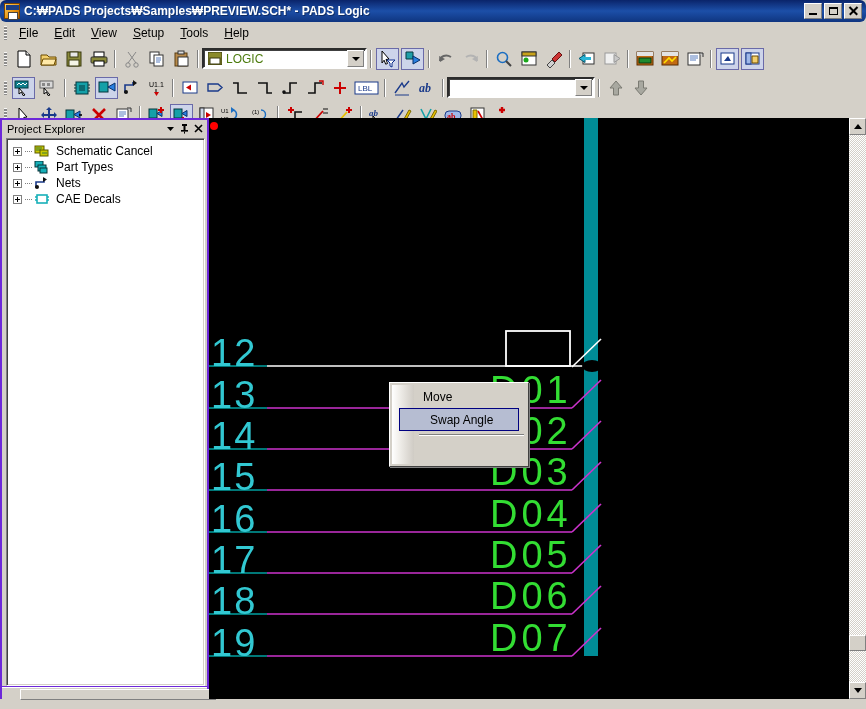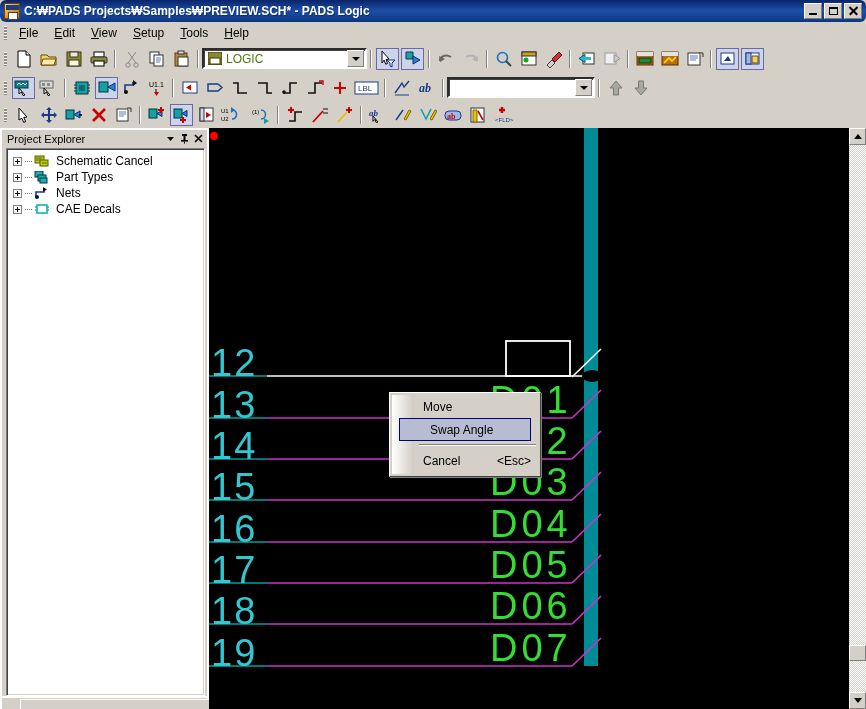--- a/index.html
+++ b/index.html
@@ -99,21 +99,21 @@
     width: 17px; height: 17px; margin: 1px; flex: none;
     background: #d4d0c8; border: 1px solid; border-color: #fff #808080 #808080 #fff;
     display: flex; align-items: center; justify-content: center;
   }
   .carrow:after {
     content: ""; width: 0; height: 0; border-left: 4px solid transparent;
     border-right: 4px solid transparent; border-top: 4px solid #000;
   }
 
   
-  .client { position: absolute; left: 0; top: 128px; width: 866px; height: 581px; background: #ffffff; }
+  .client { position: absolute; left: 0; top: 118px; width: 866px; height: 581px; background: #6d28d9; }
 
   
   .explorer {
     position: absolute; left: 2px; top: 2px; width: 205px; height: 566px;
     background: #d4d0c8; display: flex; flex-direction: column;
   }
   .exp-head {
     height: 17px; display: flex; align-items: center; padding: 0 2px 0 5px;
     font-size: 11px; color: #000;
   }
@@ -183,21 +183,21 @@
   .sb-btn.up i { border-bottom: 5px solid #000; }
   .sb-btn.down i { border-top: 5px solid #000; }
   .sb-thumb {
     position: absolute; left: 0; top: 517px; width: 17px; height: 16px;
     background: #d4d0c8; border: 1px solid; border-color: #fff #808080 #808080 #fff;
     cursor: default;
   }
 
   
   .ctxmenu {
-    position: absolute; left: 598px; top: 392px; width: 152px; height: 85px;
+    position: absolute; left: 598px; top: 392px; width: 140px; height: 85px;
     background: #d4d0c8; border: 1px solid;
     border-color: #fff #404040 #404040 #fff;
     box-shadow: 1px 1px 0 #808080;
     padding: 2px 1px;
   }
   .ctxmenu .gutter {
     position: absolute; left: 2px; top: 2px; width: 22px; bottom: 2px;
     background: linear-gradient(to right, #ffffff 0%, #f2f0ec 30%, #cfcbc4 100%);
   }
   .ctx-item {
@@ -822,20 +822,16 @@
 
     <div class="ctxmenu" style="left:389px; top:264px;">
       <div class="gutter"></div>
       <div class="ctx-item">
         <span>Move</span>
       </div>
       <div class="ctx-item sel">
         <span>Swap Angle</span>
       </div>
       <div class="ctx-sep"></div>
-      <div class="ctx-item">
-        <span>Cancel</span>
-        <span class="accel">&lt;Esc&gt;</span>
-      </div>
     </div>
 
   </div>
 </div>
 
 </body></html>

